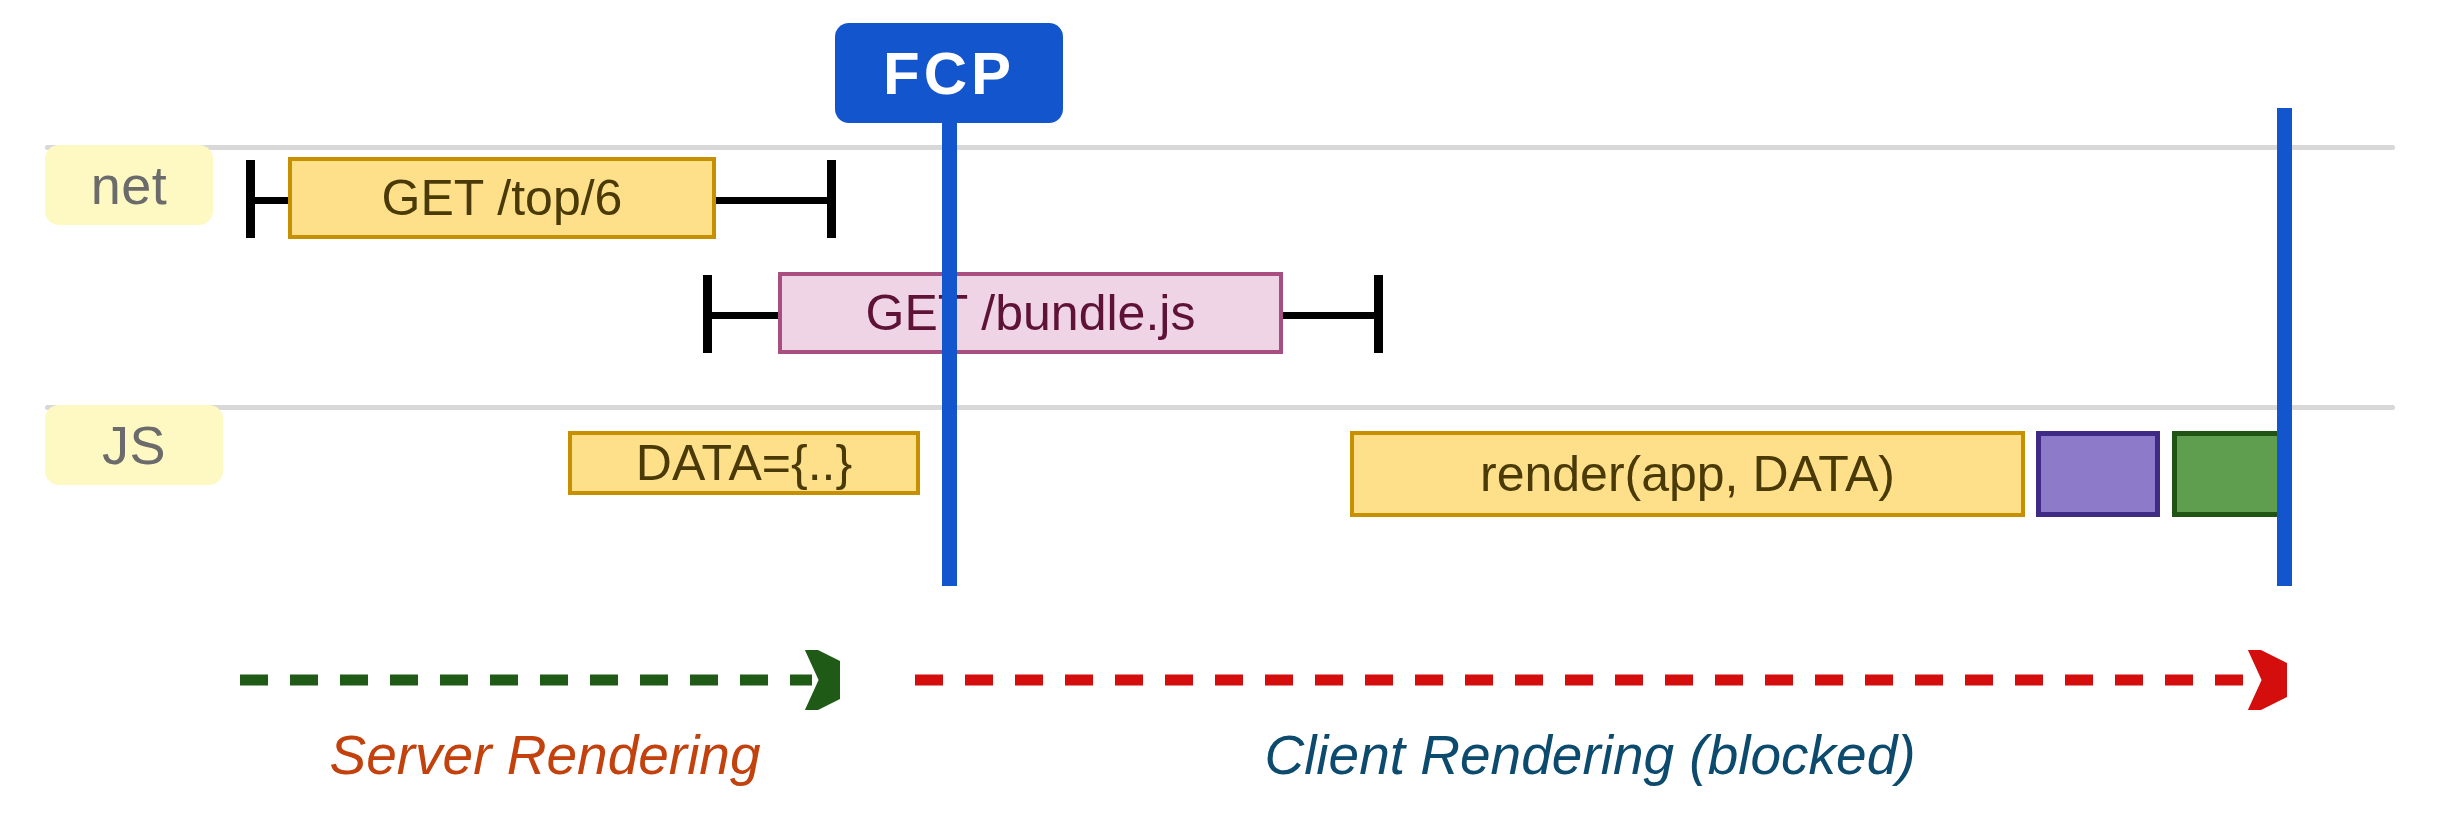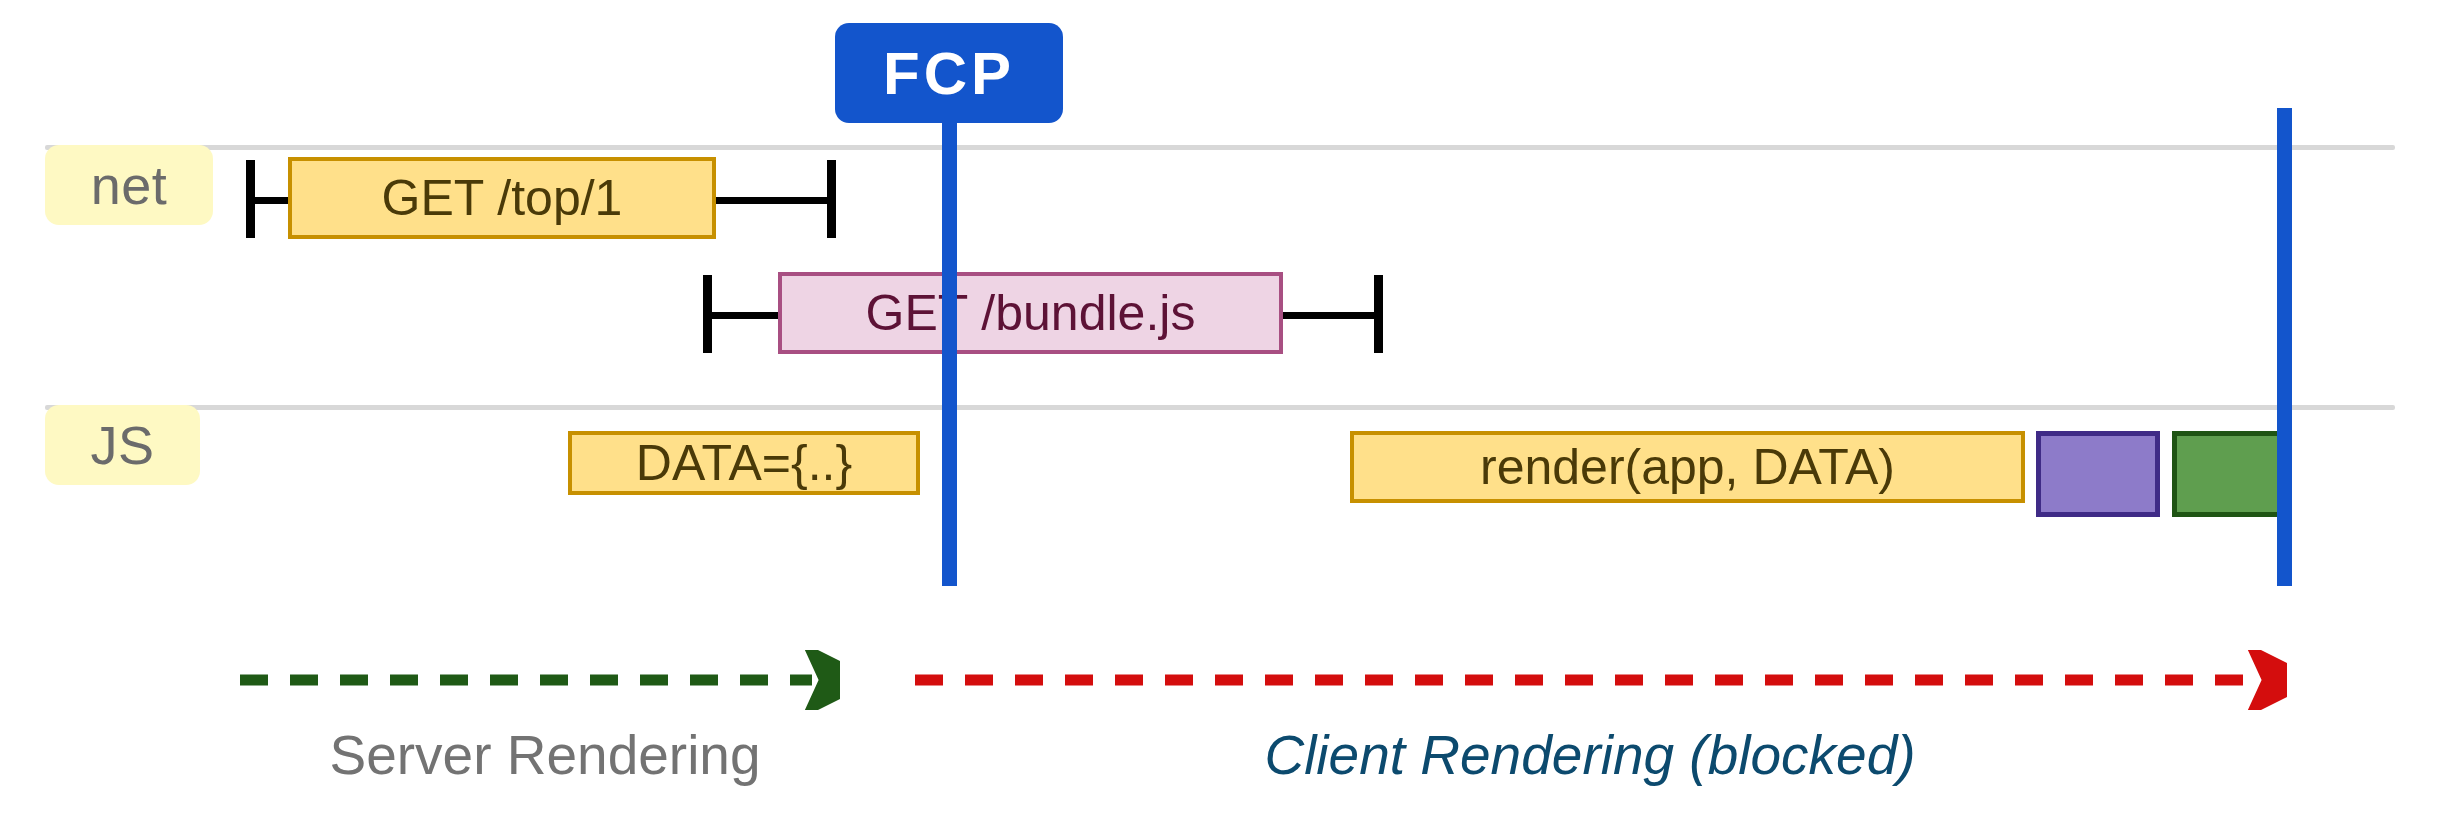--- a/index.html
+++ b/index.html
@@ -104,59 +104,59 @@
   .phase-arrow {
     position: absolute;
     height: 60px;
   }
   .phase-label {
     position: absolute;
     font-size: 55px;
     text-align: center;
     white-space: nowrap;
   }
-  .phase-label.server { color: #737373; }
+  .phase-label.server { color: #c2410c; font-style: italic; }
   .phase-label.client { color: #0c4a6e; font-style: italic; }
 </style>
 </head>
 <body>
 
 <div id="stage">
 
   <div class="lane-rule" style="left:45px; top:145px; width:2350px;"></div>
   <div class="lane-rule" style="left:45px; top:405px; width:2350px;"></div>
 
   <div class="lane-chip" style="left:45px; top:145px; width:168px; height:80px;">
     <span>net</span>
   </div>
-  <div class="lane-chip" style="left:45px; top:405px; width:155px; height:80px;">
+  <div class="lane-chip" style="left:45px; top:405px; width:178px; height:80px;">
     <span>JS</span>
   </div>
 
   <div class="whisker-line" style="left:248px; top:197px; width:586px;"></div>
   <div class="whisker-cap" style="left:246px; top:160px; height:78px;"></div>
   <div class="whisker-cap" style="left:827px; top:160px; height:78px;"></div>
 
   <div class="bar bar-yellow" style="left:288px; top:157px; width:428px; height:82px;">
-    <span>GET /top/1</span>
+    <span>GET /top/6</span>
   </div>
 
   <div class="whisker-line" style="left:705px; top:312px; width:676px;"></div>
   <div class="whisker-cap" style="left:703px; top:275px; height:78px;"></div>
   <div class="whisker-cap" style="left:1374px; top:275px; height:78px;"></div>
 
   <div class="bar bar-pink" style="left:778px; top:272px; width:505px; height:82px;">
     <span>GET /bundle.js</span>
   </div>
 
   <div class="bar bar-yellow" style="left:568px; top:431px; width:352px; height:64px;">
     <span>DATA={..}</span>
   </div>
 
-  <div class="bar bar-yellow" style="left:1350px; top:431px; width:675px; height:72px;">
+  <div class="bar bar-yellow" style="left:1350px; top:431px; width:675px; height:86px;">
     <span>render(app, DATA)</span>
   </div>
 
   <div class="bar bar-purple" style="left:2036px; top:431px; width:124px; height:86px;">
     <span></span>
   </div>
 
   <div class="bar bar-green" style="left:2172px; top:431px; width:118px; height:86px;">
     <span></span>
   </div>

